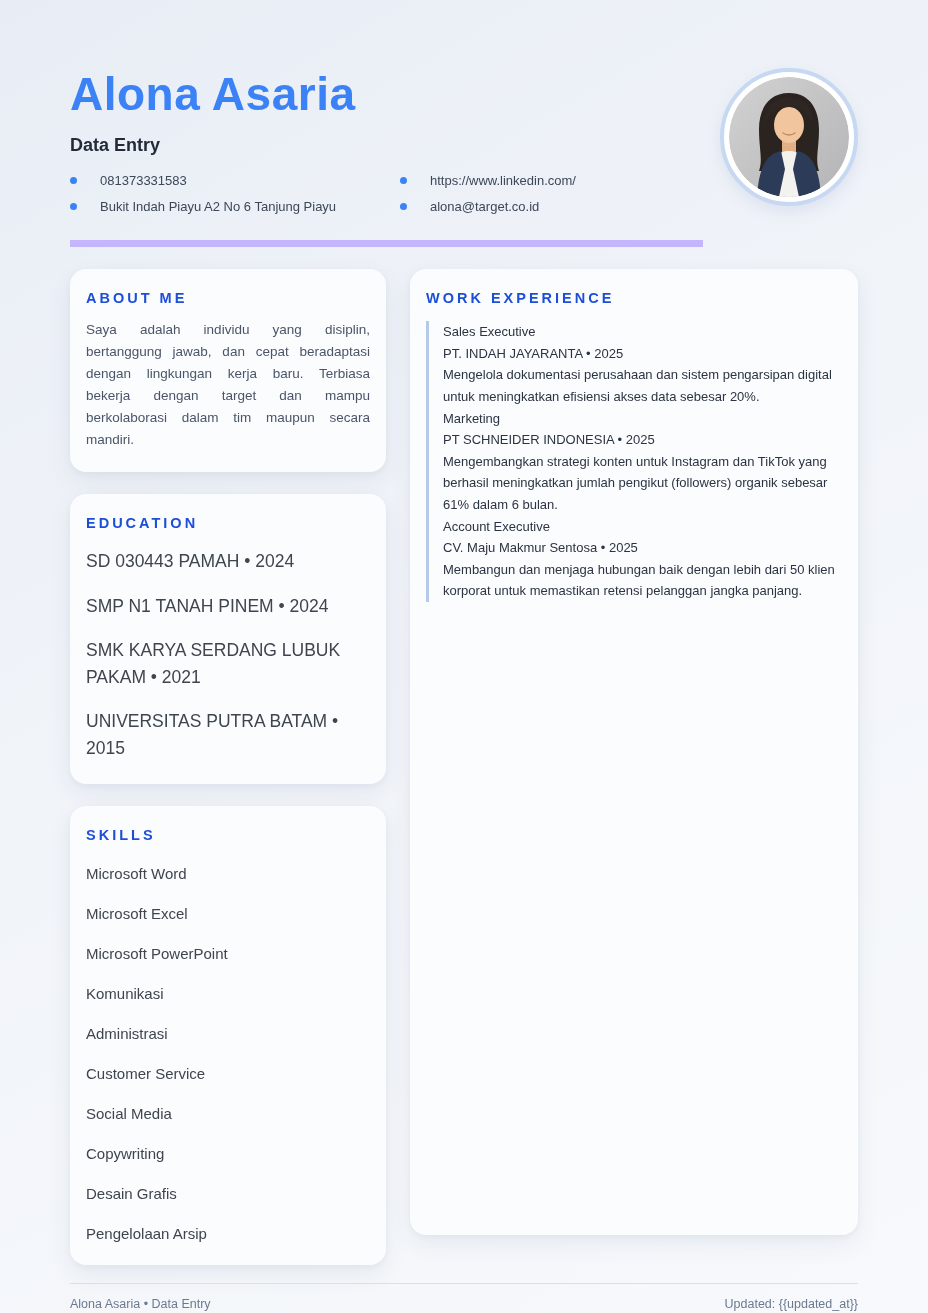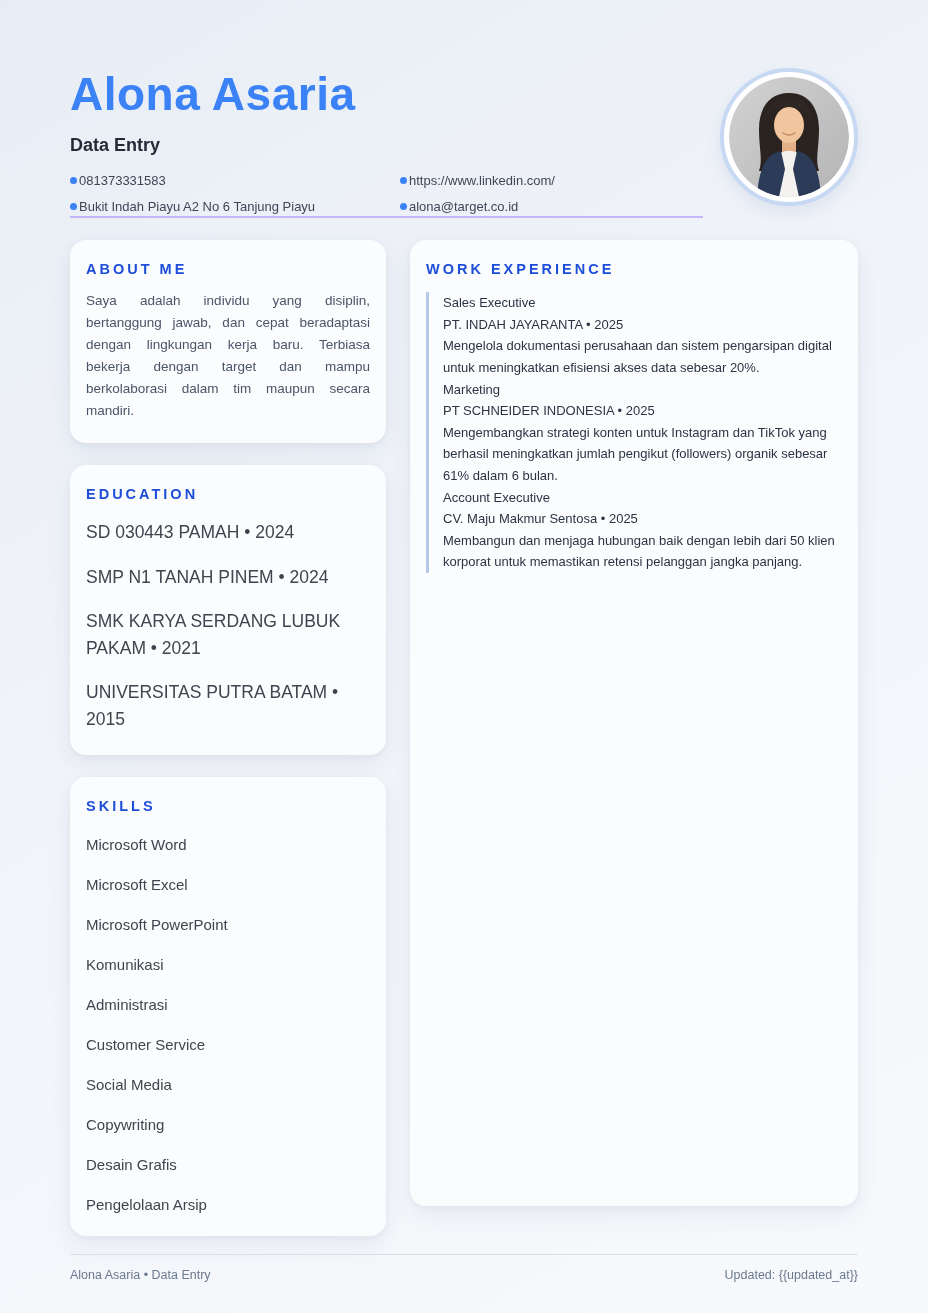--- a/index.html
+++ b/index.html
@@ -7,29 +7,29 @@
   body {
     font-family:"Liberation Sans","DejaVu Sans",sans-serif;
     background:linear-gradient(150deg,#e8edf5 0%,#f1f4f9 45%,#f7f9fc 100%);
     overflow:hidden;
     color:#2b3442;
   }
   .page { width:928px; height:1313px; padding:70px 70px 0 70px; display:flex; flex-direction:column; }
 
   
   .header-row { display:flex; align-items:flex-start; }
-  .header-left { width:633px; border-bottom:2px solid #c4b5fd; padding-bottom:2px; }
+  .header-left { width:633px; border-bottom:7px solid #c4b5fd; padding-bottom:26px; }
   .name { font-size:46px; line-height:1.05; font-weight:800; color:#3b82f6; letter-spacing:.5px; }
   .job-title { margin-top:17px; font-size:18px; font-weight:700; color:#232b38; }
   .contacts {
     margin-top:17px; display:grid;
     grid-template-columns:330px auto; grid-template-rows:auto auto;
     grid-auto-flow:column; row-gap:11px;
   }
-  .contact { display:flex; align-items:center; gap:2px; font-size:13px; color:#3d4757; }
+  .contact { display:flex; align-items:center; gap:23px; font-size:13px; color:#3d4757; }
   .dot { width:7px; height:7px; border-radius:50%; background:#3b82f6; flex:none; }
 
   .photo-wrap {
     margin-left:auto; width:138px; height:138px; border-radius:50%;
     border:4px solid #c7d8f3; background:#ffffff; padding:5px; margin-top:-2px;
     box-shadow:0 6px 16px rgba(60,90,150,.10);
   }
   .photo-wrap svg { display:block; width:120px; height:120px; border-radius:50%; }
 
   

